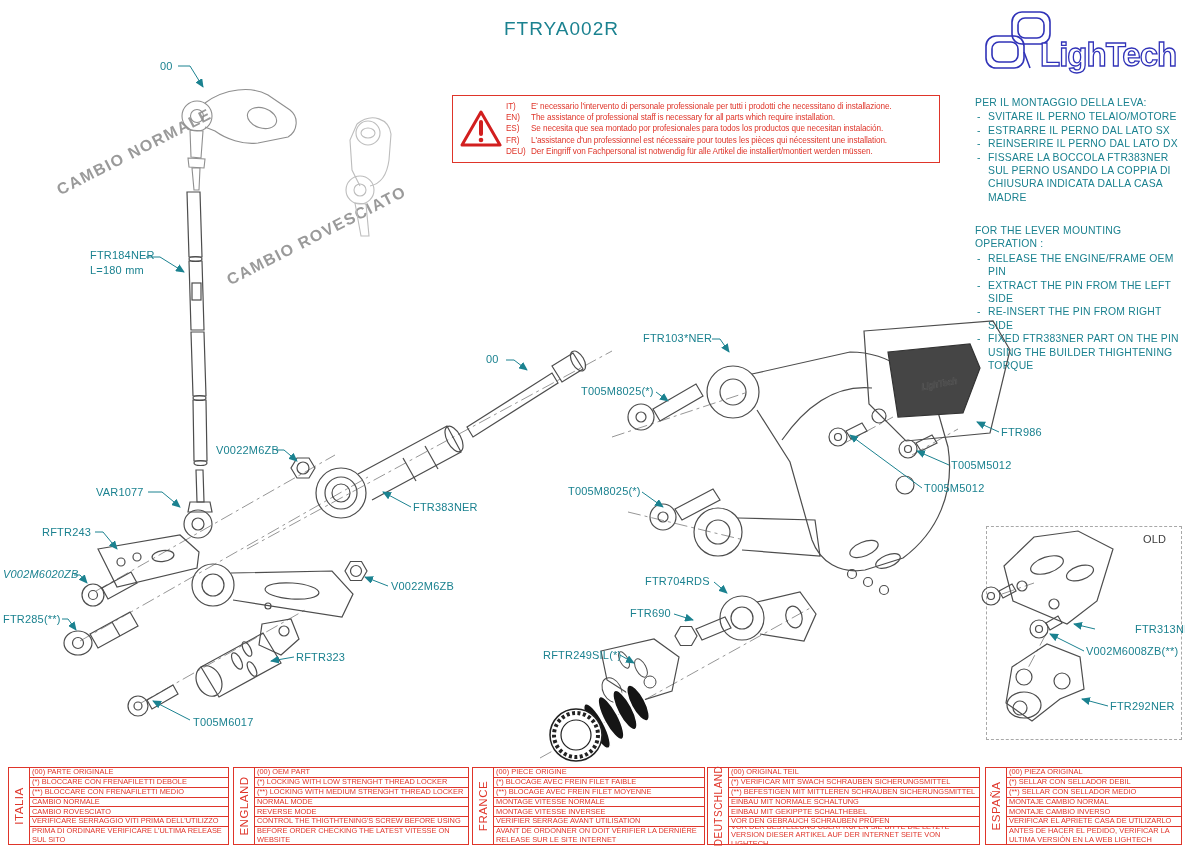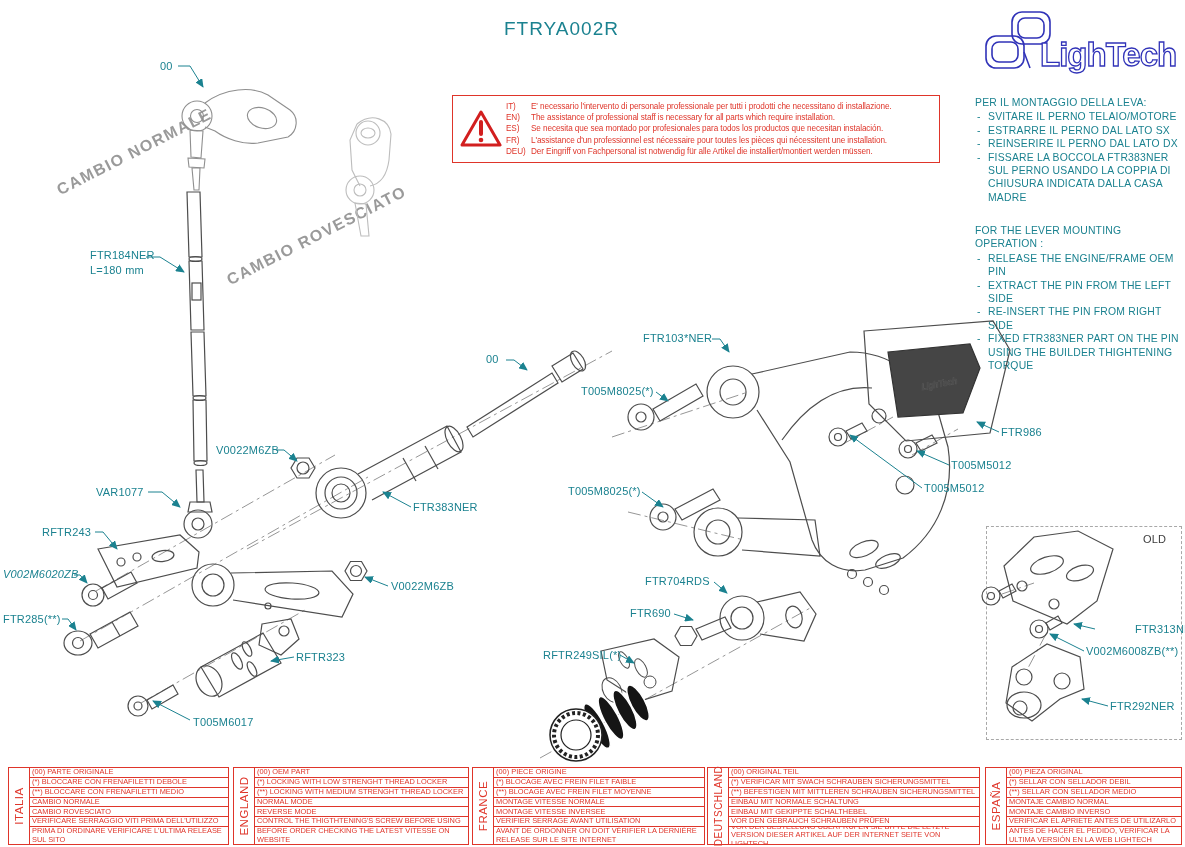--- a/index.html
+++ b/index.html
@@ -452,16 +452,16 @@
 <div class="ftable" style="left:985px;width:197px;">
   <div class="flang">
       <span>ESPAÑA</span>
     </div>
   <div class="frows">
     <div class="frow">(00) PIEZA ORIGINAL</div>
     <div class="frow">(*)   SELLAR CON SELLADOR DEBIL</div>
     <div class="frow">(**)  SELLAR CON SELLADOR MEDIO</div>
     <div class="frow">MONTAJE CAMBIO NORMAL</div>
     <div class="frow">MONTAJE CAMBIO INVERSO</div>
-    <div class="frow">VERIFICAR EL APRIETE ANTES DE UTILIZARLO</div>
+    <div class="frow">VERIFICAR EL APRIETE CASA DE UTILIZARLO</div>
     <div class="frow last">ANTES DE HACER EL PEDIDO, VERIFICAR LA ULTIMA VERSIÓN EN LA WEB LIGHTECH</div>
   </div>
 </div>
 
 </body></html>

